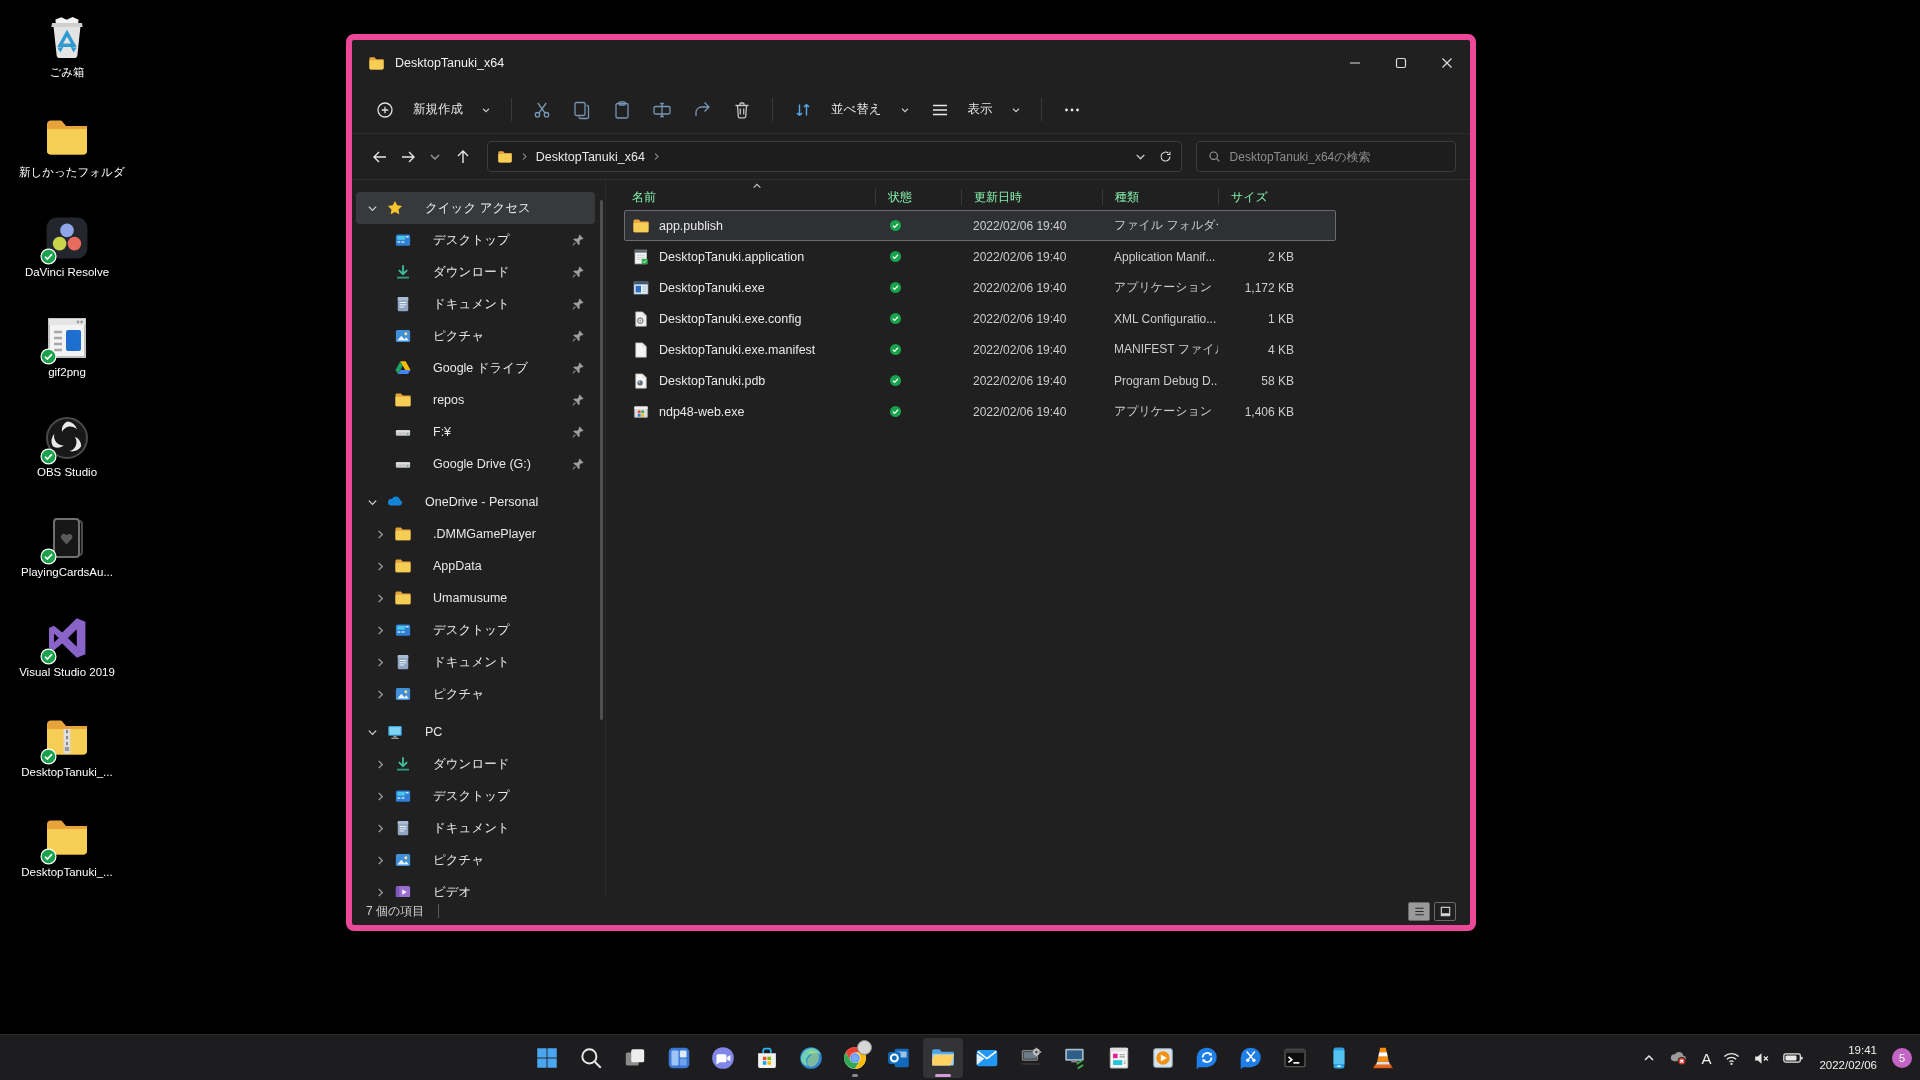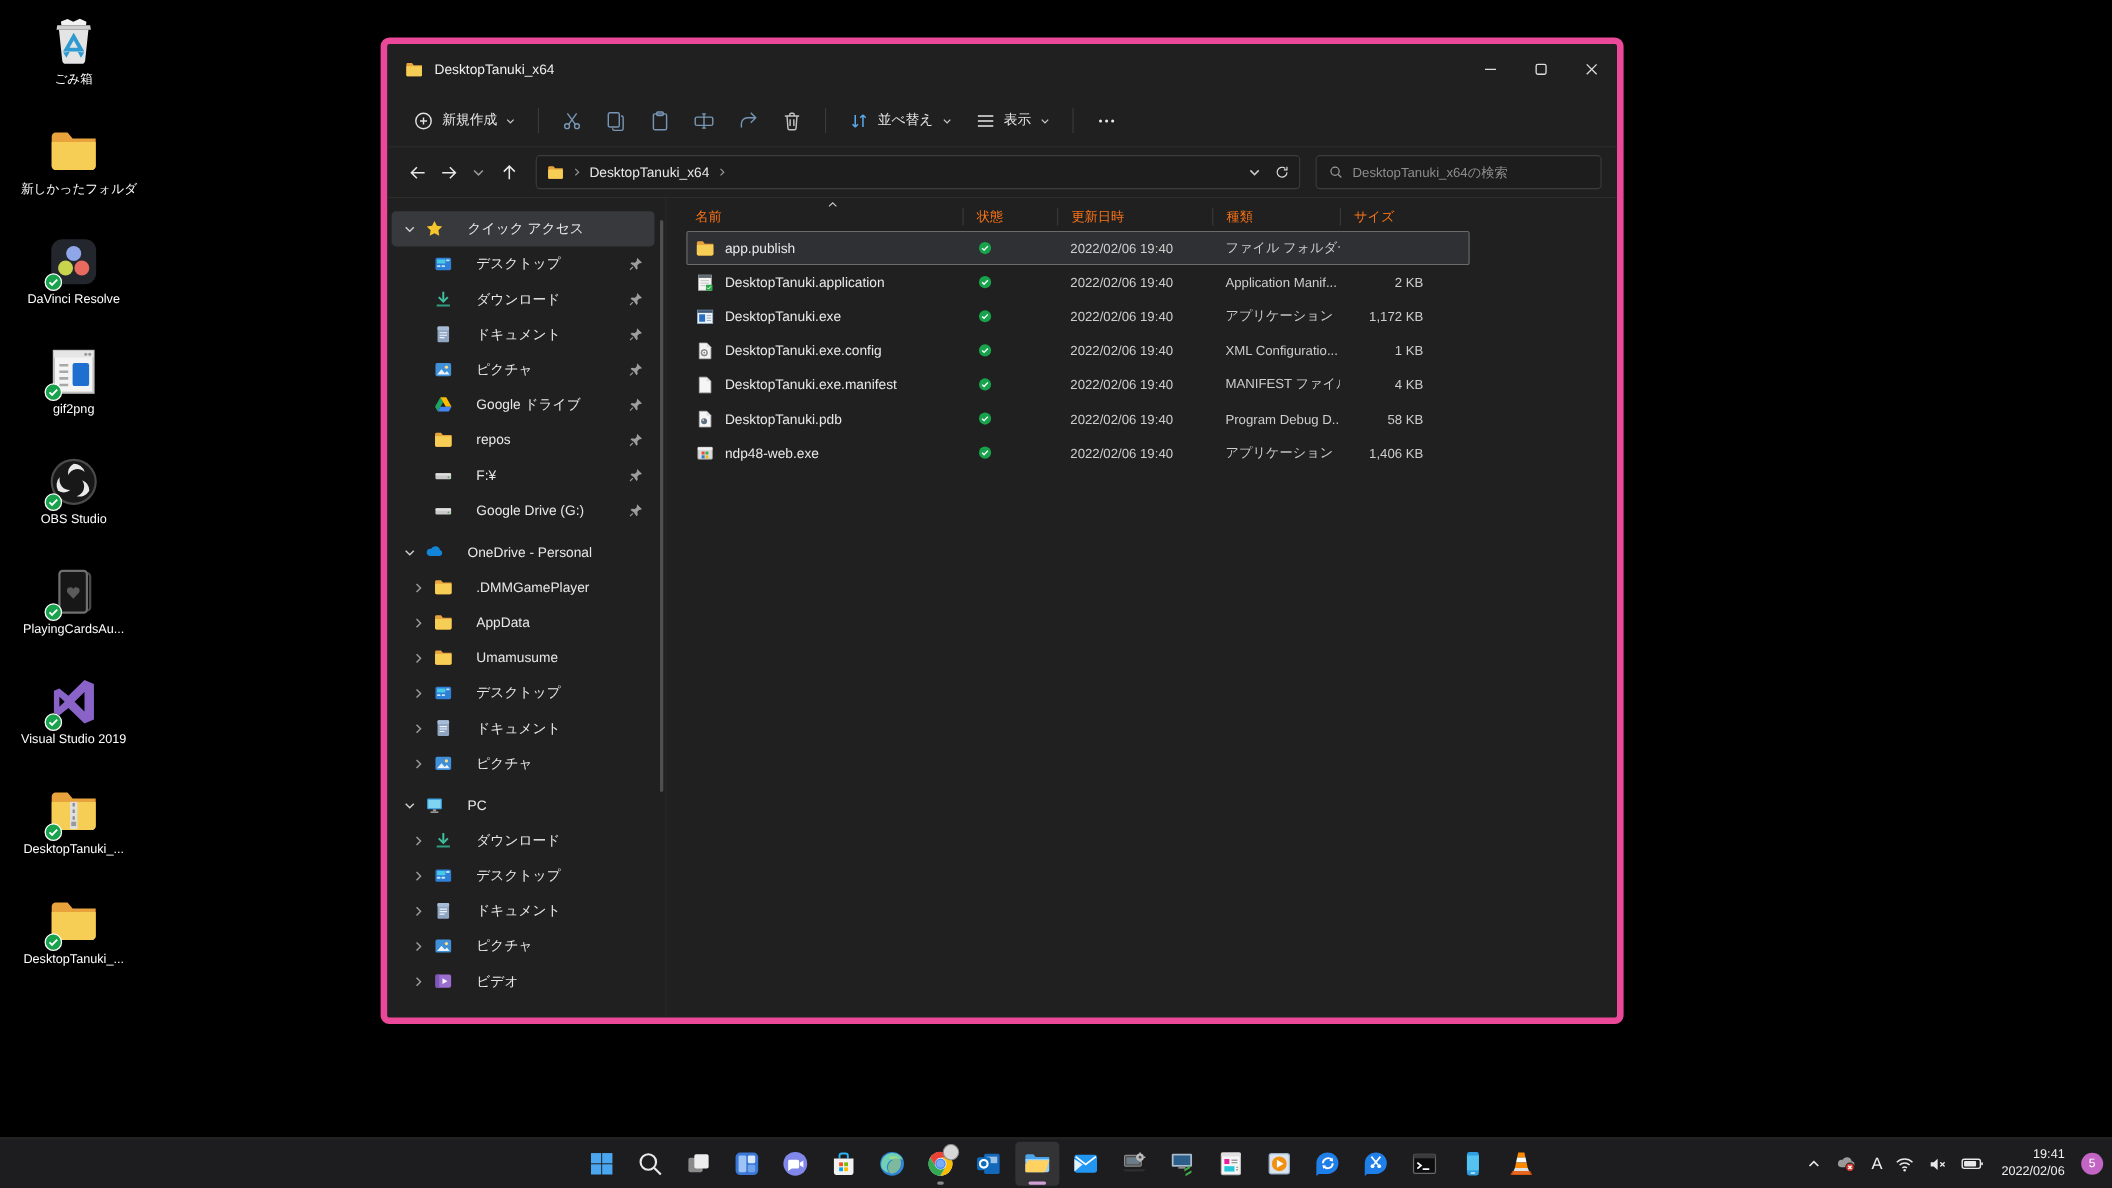--- a/index.html
+++ b/index.html
@@ -22,21 +22,21 @@
     box-shadow:0 18px 45px rgba(0,0,0,.65); display:flex; flex-direction:column; overflow:hidden; }
 
   .titlebar { height:46px; display:flex; align-items:center; padding-left:16px; flex:0 0 auto; }
   .tb-fold svg { width:17px; height:17px; }
   .tb-title { font-size:12.5px; color:#f0f0f0; margin-left:10px; }
   .win-controls { margin-left:auto; display:flex; height:100%; }
   .win-btn { width:46px; height:100%; display:flex; align-items:center; justify-content:center; color:#ddd; }
   .win-btn svg { width:12px; height:12px; }
 
   .toolbar { height:48px; display:flex; align-items:center; padding:0 14px; gap:2px; border-bottom:1px solid #2d2d2d; flex:0 0 auto; }
-  .tool-btn { display:flex; align-items:center; gap:7px; padding:6px 9px; border-radius:4px; color:#e6e6e6; font-size:12.5px; }
+  .tool-btn { display:flex; align-items:center; gap:18px; padding:6px 9px; border-radius:4px; color:#e6e6e6; font-size:12.5px; }
   .icon-btn { width:38px; height:34px; display:flex; align-items:center; justify-content:center; border-radius:4px; }
   .icon-btn svg, .tool-btn svg.t20 { width:20px; height:20px; }
   .steel { color:#7795b5; } .grayic { color:#c3c3c3; } .blueic { color:#58a8e8; } .whiteic { color:#e8e8e8; }
   .tb-sep { width:1px; height:23px; background:#3a3a3a; margin:0 9px; }
   .chev-mini svg { width:10px; height:10px; }
 
   .navbar { height:46px; display:flex; align-items:center; padding:0 14px; border-bottom:1px solid #2d2d2d; flex:0 0 auto; }
   .nav-btn { width:28px; height:28px; display:flex; align-items:center; justify-content:center; color:#e8e8e8; border-radius:4px; }
   .nav-btn svg { width:16px; height:16px; }
   .nav-btn.dim { color:#9a9a9a; }
@@ -65,21 +65,21 @@
   .s-ico { width:18px; height:18px; margin-left:6px; flex:0 0 auto; }
   .s-ico svg { width:18px; height:18px; }
   .s-label { margin-left:21px; white-space:nowrap; overflow:hidden; }
   .s-pin { position:absolute; right:10px; top:9px; width:14px; height:14px; }
   .s-pin svg { width:14px; height:14px; }
   .sec-gap { height:6px; }
   .scroll-thumb { position:absolute; right:2px; top:20px; width:3px; height:520px; background:#4f4f4f; border-radius:2px; }
 
   .main { flex:1; padding:4px 0 0 18px; min-width:0; }
   .f-header { display:grid; grid-template-columns:251px 86px 141px 116px 86px; height:26px; align-items:center;
-    color:#f97316; font-size:12px; position:relative; width:680px; }
+    color:#86efac; font-size:12px; position:relative; width:680px; }
   .f-header .col { padding-left:12px; height:16px; line-height:16px; border-left:1px solid #3a3a3a; white-space:nowrap; }
   .f-header .col:first-child { border-left:none; padding-left:8px; }
   .f-header .col:last-child { border-right:1px solid #3a3a3a; }
   .sort-caret { position:absolute; left:128px; top:-3px; }
   .sort-caret svg { width:10px; height:10px; }
   .f-row { display:grid; grid-template-columns:251px 86px 141px 116px 86px; height:31px; align-items:center;
     font-size:12.5px; width:712px; border-radius:2px; }
   .f-row.selected { background:#2e3033; outline:1px solid #6b6b6b; outline-offset:-1px; }
   .cell-name { display:flex; align-items:center; gap:9px; padding-left:8px; color:#e9e9e9; white-space:nowrap; overflow:hidden; }
   .cell-name .fic, .cell-name .fic svg { width:18px; height:18px; flex:0 0 auto; }
@@ -939,20 +939,37 @@
                     <path d="M4.8 8.2l2.1 2.1 4.2-4.4" stroke="#fff" stroke-width="1.5" fill="none"></path>
                   </svg></span></span>
               <span class="cell-date">2022/02/06 19:40</span>
               <span class="cell-type">アプリケーション</span>
               <span class="cell-size">1,406 KB</span>
             </div>
           </div>
       </div>
     </div>
 
+    <div class="statusbar">
+      <span>7 個の項目</span>
+      <span class="sb-div"></span>
+      <span class="sb-views">
+        <span class="sb-btn active">
+            <svg viewBox="0 0 14 14" fill="none" stroke="#2a2a2a" stroke-width="1.3">
+              <path d="M2.5 3.5h9M2.5 7h9M2.5 10.5h9"></path>
+            </svg>
+          </span>
+        <span class="sb-btn">
+            <svg viewBox="0 0 14 14" fill="none" stroke="#d9d9d9" stroke-width="1.2">
+              <rect x="2.5" y="2.5" width="9" height="9"></rect>
+              <path d="M2.5 10h9" stroke-width="2"></path>
+            </svg>
+          </span>
+      </span>
+    </div>
   </div>
 
   <div id="taskbar">
     <div id="tb-apps">
         <div class="app-btn">
           <span>
             <svg viewBox="0 0 24 24">
               <rect x="3" y="3" width="8.6" height="8.6" fill="#4ba6f0"></rect>
               <rect x="12.4" y="3" width="8.6" height="8.6" fill="#4ba6f0"></rect>
               <rect x="3" y="12.4" width="8.6" height="8.6" fill="#4ba6f0"></rect>

